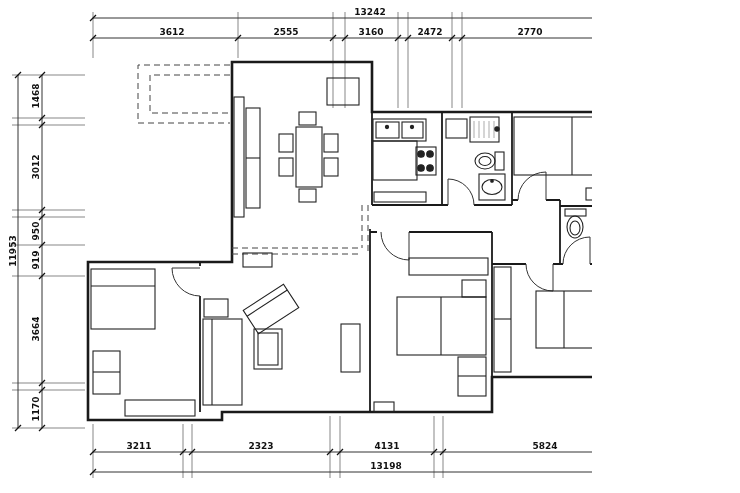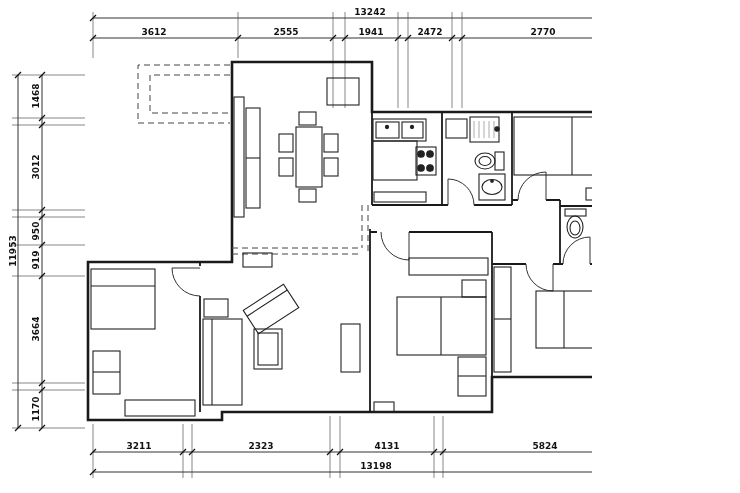--- a/index.html
+++ b/index.html
@@ -174,31 +174,31 @@
       <rect x="91" y="269" width="64" height="60"></rect>
       <path d="M91,286 H155"></path>
       <rect x="93" y="351" width="27" height="43"></rect>
       <path d="M93,372 H120"></path>
       <rect x="125" y="400" width="70" height="16"></rect>
     </g>
   </g>
 </svg>
 
 <span class="lbl" style="left:370px;top:17px">13242</span>
-<span class="lbl" style="left:154px;top:37px">3612</span>
+<span class="lbl" style="left:172px;top:37px">3612</span>
 <span class="lbl" style="left:286px;top:37px">2555</span>
-<span class="lbl" style="left:371px;top:37px">1941</span>
+<span class="lbl" style="left:371px;top:37px">3160</span>
 <span class="lbl" style="left:430px;top:37px">2472</span>
-<span class="lbl" style="left:543px;top:37px">2770</span>
+<span class="lbl" style="left:530px;top:37px">2770</span>
 
 <span class="lbl" style="left:139px;top:451px">3211</span>
 <span class="lbl" style="left:261px;top:451px">2323</span>
 <span class="lbl" style="left:387px;top:451px">4131</span>
 <span class="lbl" style="left:545px;top:451px">5824</span>
-<span class="lbl" style="left:376px;top:471px">13198</span>
+<span class="lbl" style="left:386px;top:471px">13198</span>
 
 <span class="lbl rot" style="left:13px;top:251px">11953</span>
 <span class="lbl rot" style="left:36px;top:96px">1468</span>
 <span class="lbl rot" style="left:36px;top:167px">3012</span>
 <span class="lbl rot" style="left:36px;top:231px">950</span>
 <span class="lbl rot" style="left:36px;top:260px">919</span>
 <span class="lbl rot" style="left:36px;top:329px">3664</span>
 <span class="lbl rot" style="left:36px;top:409px">1170</span>
 
 <span class="lbl rot" style="left:717px;top:251px">11953</span>

